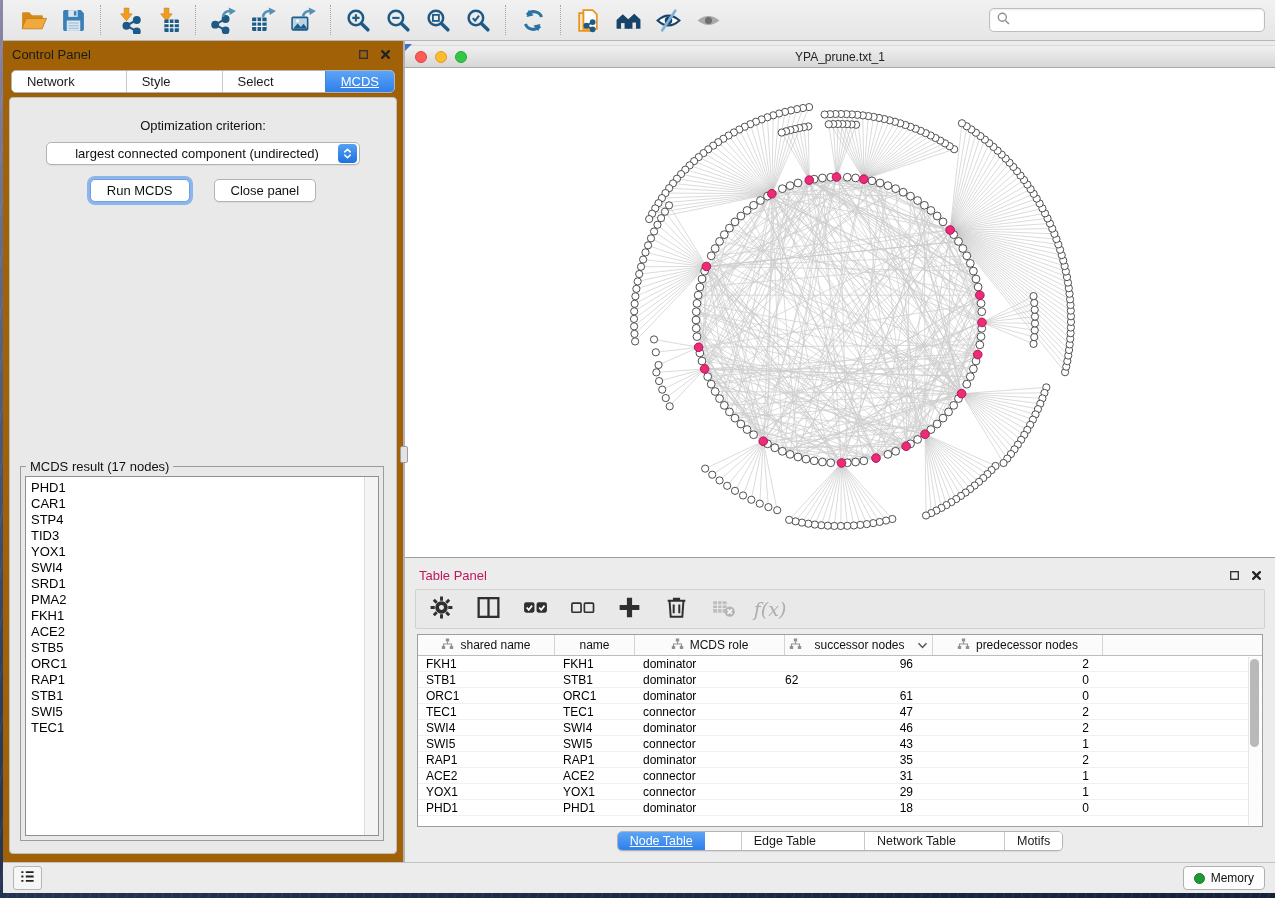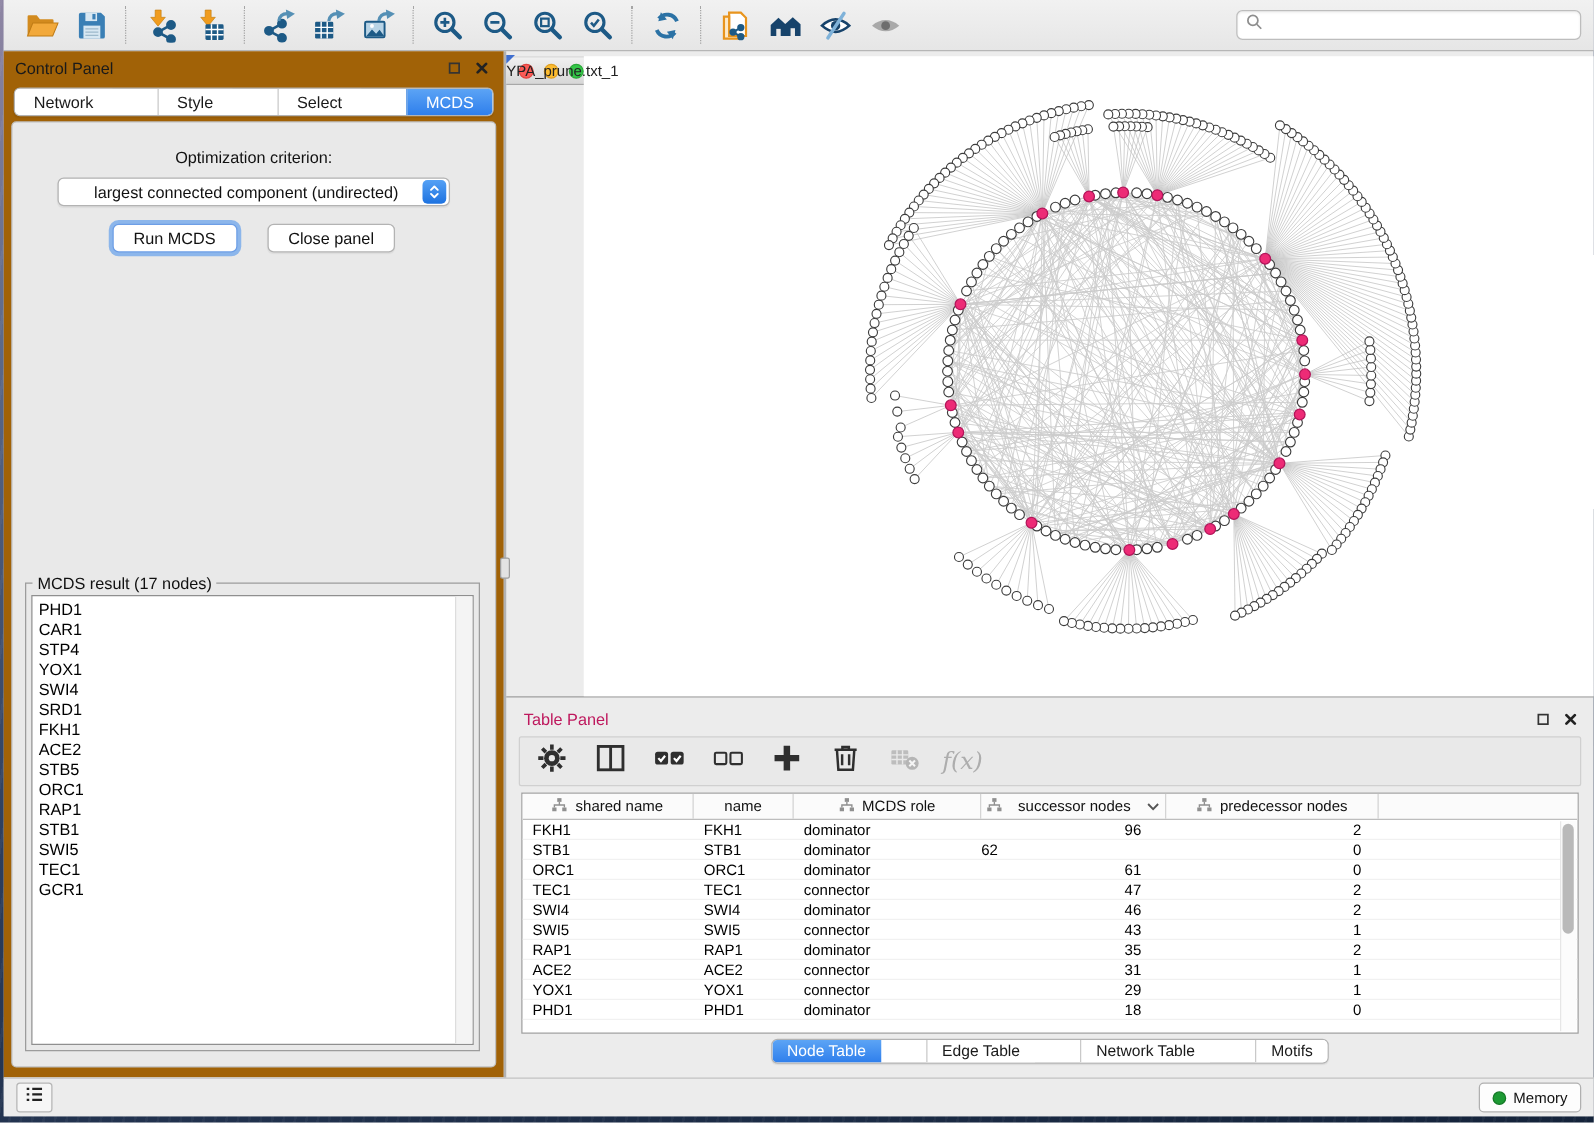--- a/index.html
+++ b/index.html
@@ -28,41 +28,41 @@
   
   .control-panel { width:400px; flex:0 0 400px; display:flex; flex-direction:column; background:#a16207; }
   .cp-header { height:26px; display:flex; align-items:center; padding:0 12px 0 9px; }
   .cp-title { font-size:13px; color:#1a1a1a; }
   .win-icons { margin-left:auto; display:flex; align-items:center; gap:11px; }
   .win-icons svg { display:block; }
   .cp-tabs-row { height:29px; display:flex; justify-content:center; align-items:center; }
   .seg { display:inline-flex; border:1px solid #b3b3b3; border-radius:5px; overflow:hidden; background:#fff; box-shadow:0 1px 1px rgba(0,0,0,.08);gap:36px; }
   .seg .seg-item { padding:3px 15px; font-size:13px; color:#1a1a1a; background:#fff; border-left:1px solid #c9c9c9; white-space:nowrap; }
   .seg .seg-item:first-child { border-left:none; }
-  .seg .seg-item.sel { background:linear-gradient(#5ca4f5,#2f7fec); color:#fff; border-left-color:#3f86e0; }
+  .seg .seg-item.sel { background:linear-gradient(#5ca4f5,#2f7fec); color:#fff; border-left-color:#3f86e0;text-decoration:underline; }
   .cp-panel { flex:1; margin:1px 6px 8px 6px; background:#e9e9e9; border:1px solid #c0c0c0; border-radius:4px; position:relative; }
   .opt-label { text-align:center; margin-top:20px; font-size:13px; color:#111; }
   .opt-select { width:314px; height:23px; margin:9px auto 0; background:#fff; border:1px solid #b3b3b3; border-radius:5px; display:flex; align-items:center; position:relative; box-shadow:0 1px 1px rgba(0,0,0,.06); }
   .opt-select .sel-text { flex:1; font-size:13px; padding-left:9px; color:#111; text-align:center; }
   .opt-select .stepper { width:19px; height:19px; margin-right:2px; border-radius:4px; background:linear-gradient(#55a1f5,#1d72e0); display:flex; align-items:center; justify-content:center; }
   .btn-row { display:flex; justify-content:center; gap:24px; margin-top:14px; }
   .aqua-btn { height:23px; padding:0 16px; background:#fff; border:1px solid #b3b3b3; border-radius:5px; font-size:13px; color:#111; display:flex; align-items:center; box-shadow:0 1px 1px rgba(0,0,0,.06); }
   .aqua-btn.focused { box-shadow:0 0 0 3px rgba(100,160,235,.7); border-color:#6d9ee6; }
   .mcds-fieldset { position:absolute; left:10px; right:12px; top:368px; bottom:12px; border:1px solid #9c9c9c; padding:4px 4px 4px 4px; }
   .mcds-legend { position:absolute; top:-8px; left:5px; background:#e9e9e9; padding:0 4px; font-size:13px; color:#111; }
   .mcds-list { position:absolute; left:4px; right:4px; top:9px; bottom:4px; background:#fff; border:1px solid #8f8f8f; overflow:hidden; }
   .mcds-items { padding:3px 0 0 5px; font-size:13px; line-height:16px; color:#000; }
   .mcds-scroll { position:absolute; right:0; top:0; bottom:0; width:14px; background:#f4f4f4; border-left:1px solid #ddd; }
 
   
   .right-region { flex:1; display:flex; flex-direction:column; border-left:2px solid #b2b2b2; position:relative; min-width:0; }
   .split-grip { position:absolute; left:-5px; top:405px; width:8px; height:17px; background:#e3e3e3; border:1px solid #9e9e9e; border-radius:2px; z-index:5; }
   .corner-tri { position:absolute; left:0; top:3px; width:0; height:0; border-top:7px solid #3f6fd0; border-right:7px solid transparent; z-index:6; }
 
-  .net-window { margin-top:4px; height:513px; flex:0 0 513px; display:flex; flex-direction:row; border-bottom:1px solid #9e9e9e; }
+  .net-window { margin-top:4px; height:513px; flex:0 0 513px; display:flex; flex-direction:column; border-bottom:1px solid #9e9e9e; }
   .net-titlebar { height:23px; background:linear-gradient(#f0f0f0,#d7d7d7); border-top:1px solid #d9d9d9; border-bottom:1px solid #a8a8a8; display:flex; align-items:center; position:relative; }
   .lights { display:flex; gap:8px; margin-left:10px; }
   .light { width:12px; height:12px; border-radius:50%; }
   .light.red { background:#fc5b57; border:1px solid #e0443f; }
   .light.yellow { background:#fdbc2f; border:1px solid #dfa023; }
   .light.green { background:#33c748; border:1px solid #2aa838; }
   .net-title { position:absolute; left:0; right:0; text-align:center; font-size:12px; color:#222; }
   .net-canvas-wrap { flex:1; background:#ffffff; overflow:hidden; }
 
   .table-panel { flex:1; margin-top:5px; display:flex; flex-direction:column; min-height:0; }
@@ -326,32 +326,33 @@
           <div class="aqua-btn focused">Run MCDS</div>
           <div class="aqua-btn">Close panel</div>
         </div>
         <div class="mcds-fieldset">
           <span class="mcds-legend">MCDS result (17 nodes)</span>
           <div class="mcds-list">
             <div class="mcds-items">
                 <div>PHD1</div>
                 <div>CAR1</div>
                 <div>STP4</div>
+                <div>TID3</div>
                 <div>YOX1</div>
                 <div>SWI4</div>
                 <div>SRD1</div>
+                <div>PMA2</div>
                 <div>FKH1</div>
                 <div>ACE2</div>
                 <div>STB5</div>
                 <div>ORC1</div>
                 <div>RAP1</div>
                 <div>STB1</div>
                 <div>SWI5</div>
                 <div>TEC1</div>
-                <div>GCR1</div>
               </div>
             <div class="mcds-scroll"></div>
           </div>
         </div>
       </div>
     </div>
 
     <div class="right-region">
       <div class="corner-tri"></div>
       <div class="split-grip"></div>

